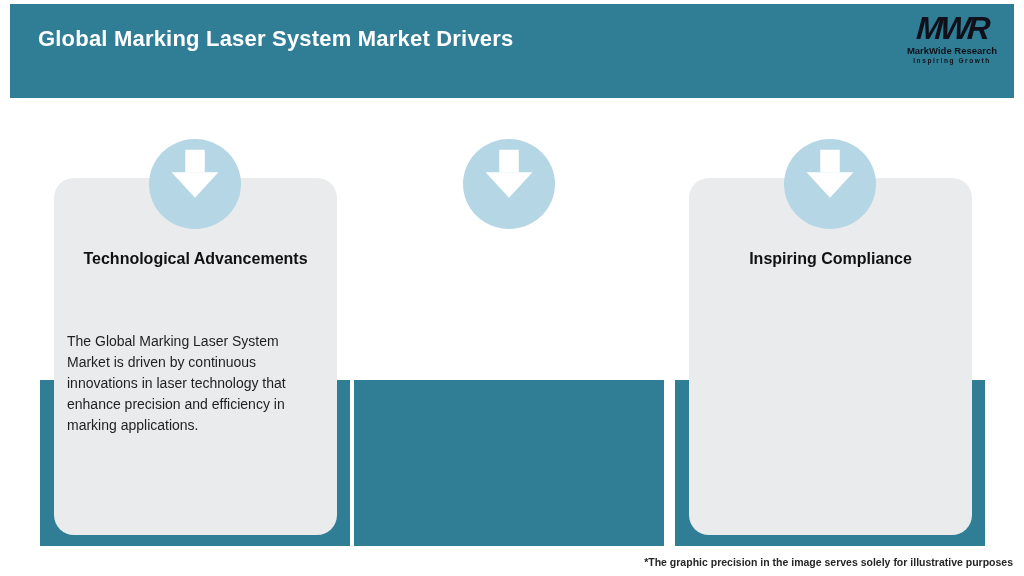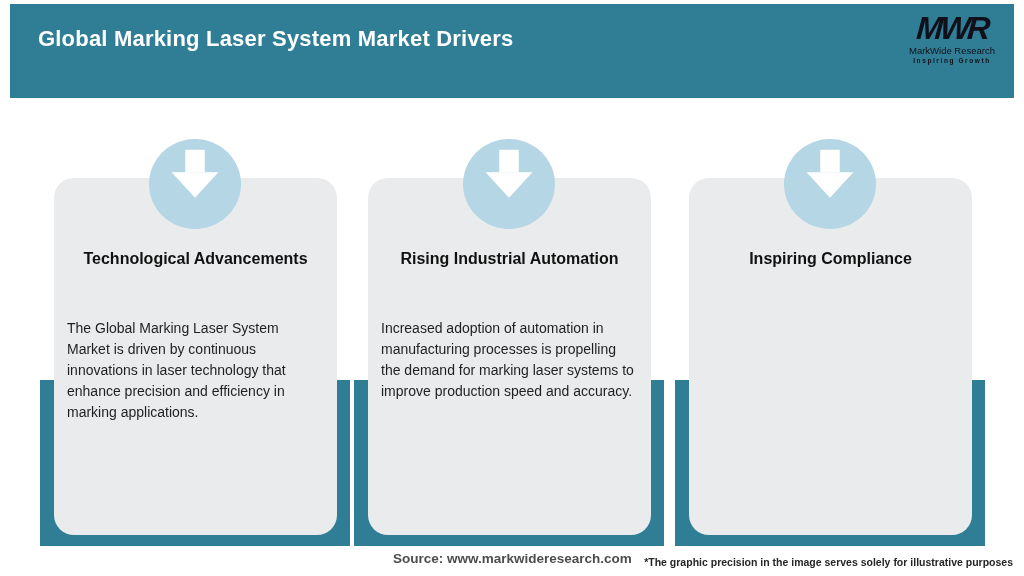--- a/index.html
+++ b/index.html
@@ -47,21 +47,21 @@
   .logo-acronym {
     font-size: 32px;
     font-weight: bold;
     font-style: italic;
     letter-spacing: -3px;
     transform: skewX(-4deg);
   }
   .logo-name {
     margin-top: 2px;
     font-size: 9.5px;
-    font-weight: normal;
+    font-weight: bold;
     white-space: nowrap;
   }
   .logo-tagline {
     margin-top: 2px;
     font-size: 6.5px;
     font-weight: bold;
     letter-spacing: 1.6px;
     white-space: nowrap;
   }
 
@@ -90,21 +90,21 @@
     border-radius: 20px;
   }
   .card-title {
     margin: 72px 8px 17px;
     text-align: center;
     font-size: 16px;
     font-weight: bold;
     color: #111111;
   }
   .card-body {
-    margin: 50px 14px 0 13px;
+    margin: 63px 14px 0 13px;
     font-size: 14px;
     line-height: 21px;
     color: var(--text-dark, #1F1F1F);
   }
   .circle {
     position: absolute;
     left: 50%;
     top: 0;
     width: 92px;
     height: 90px;
@@ -161,24 +161,20 @@
     <div class="circle">
       <svg viewBox="0 0 92 92" aria-hidden="true">
         <rect x="36" y="11" width="20" height="23" fill="#ffffff"></rect>
         <polygon points="22,34 70,34 46,60" fill="#ffffff"></polygon>
       </svg>
     </div>
   </div>
 
   <div class="driver-col" style="left:354px;">
     <div class="backdrop"></div>
-    <div class="card">
-      <h2 class="card-title">Rising Industrial Automation</h2>
-      <p class="card-body">Increased adoption of automation in manufacturing processes is propelling the demand for marking laser systems to improve production speed and accuracy.</p>
-    </div>
     <div class="circle">
       <svg viewBox="0 0 92 92" aria-hidden="true">
         <rect x="36" y="11" width="20" height="23" fill="#ffffff"></rect>
         <polygon points="22,34 70,34 46,60" fill="#ffffff"></polygon>
       </svg>
     </div>
   </div>
 
   <div class="driver-col" style="left:675px;">
     <div class="backdrop"></div>
@@ -186,16 +182,15 @@
       <h2 class="card-title">Inspiring Compliance</h2>
     </div>
     <div class="circle">
       <svg viewBox="0 0 92 92" aria-hidden="true">
         <rect x="36" y="11" width="20" height="23" fill="#ffffff"></rect>
         <polygon points="22,34 70,34 46,60" fill="#ffffff"></polygon>
       </svg>
     </div>
   </div>
 
-  <div class="source-text">Source: www.markwideresearch.com</div>
   <div class="disclaimer-text">*The graphic precision in the image serves solely for illustrative purposes</div>
 
 </div>
 
 </body></html>

